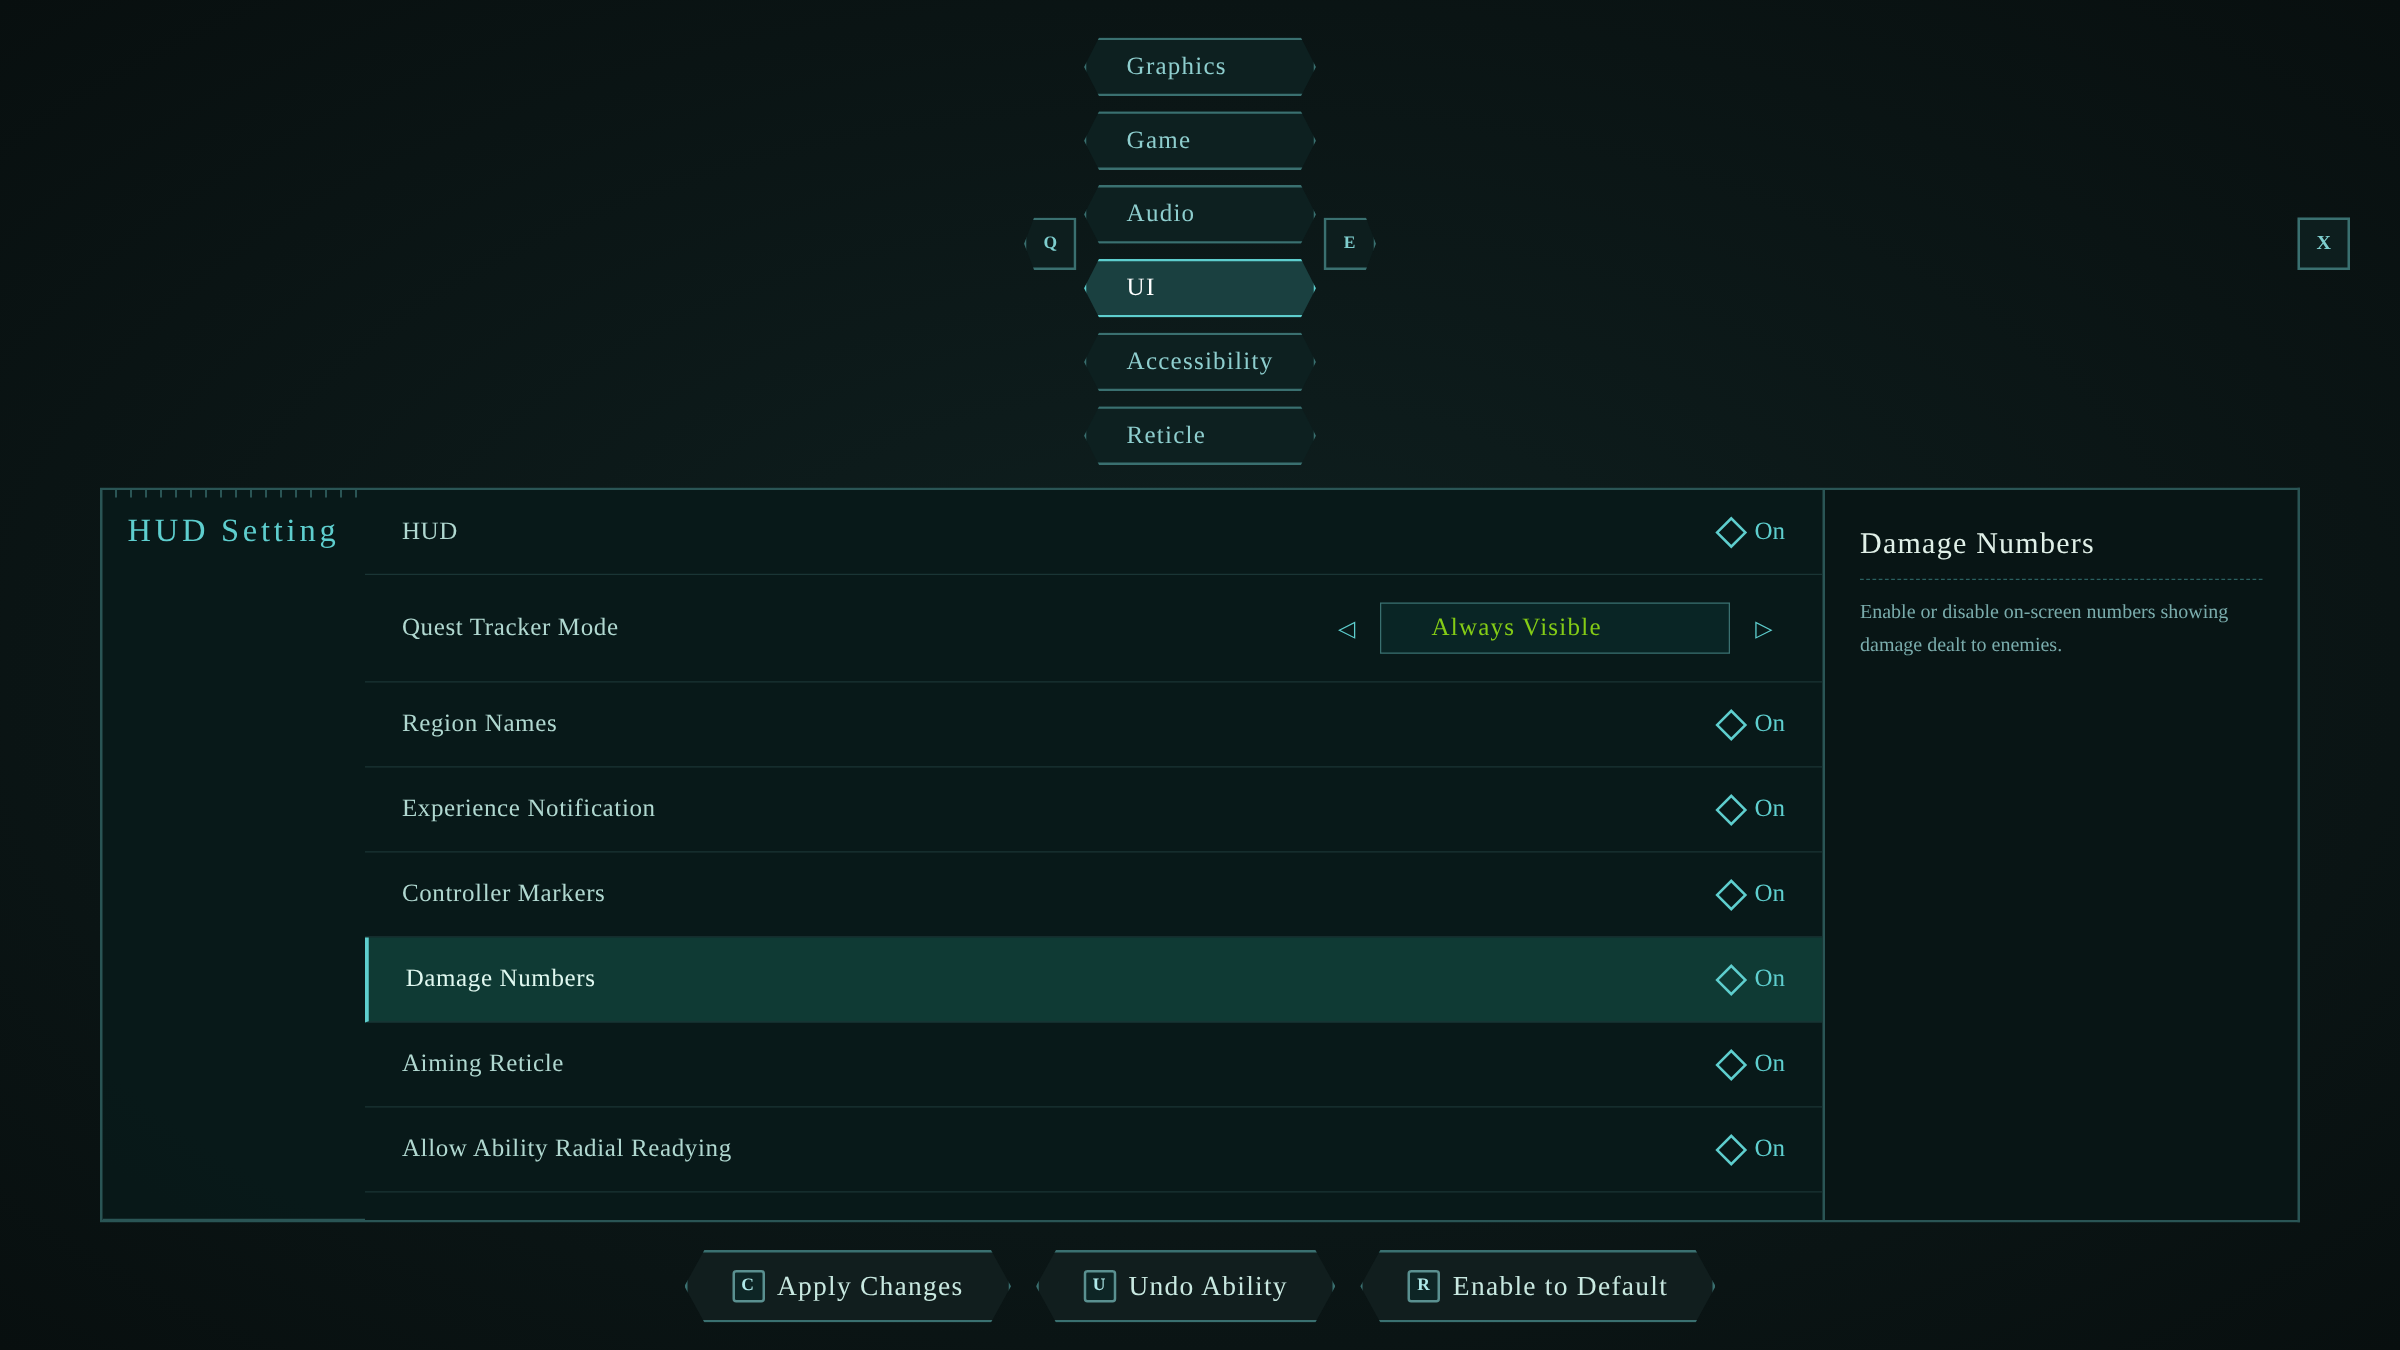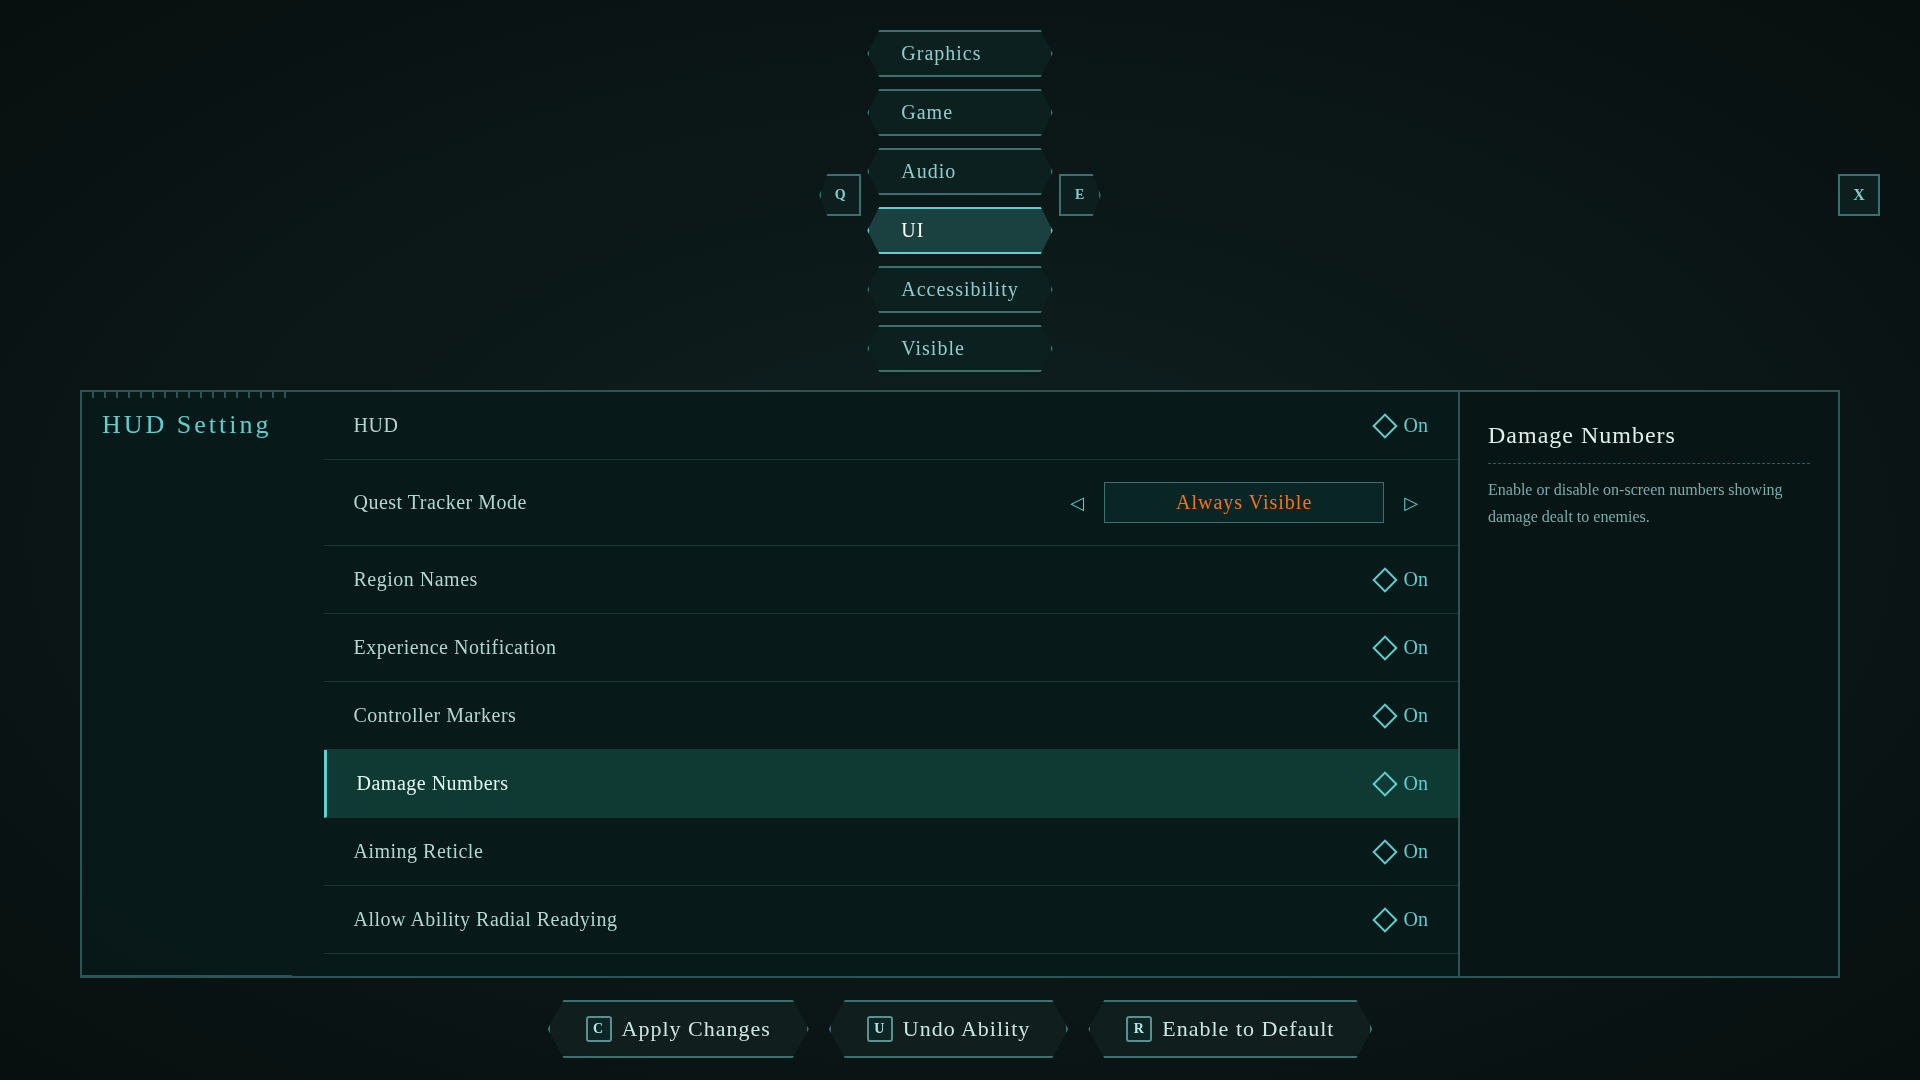--- a/index.html
+++ b/index.html
@@ -138,21 +138,20 @@
         transparent 10px,
         #2a5555 10px,
         #2a5555 12px
       );
     }
 
     .settings-list {
       flex: 1;
       overflow-y: auto;
       overflow-x: hidden;
-      margin-left: 32px;
     }
 
     .settings-list::-webkit-scrollbar {
       width: 8px;
     }
     .settings-list::-webkit-scrollbar-track {
       background: #0d1a1a;
     }
     .settings-list::-webkit-scrollbar-thumb {
       background: #2a5555;
@@ -208,23 +207,23 @@
       cursor: pointer;
       padding: 4px 10px;
       user-select: none;
     }
 
     .selector-value {
       border: 1px solid #3a7070;
       background: rgba(10, 40, 40, 0.8);
       padding: 8px 40px;
       font-size: 20px;
-      color: #f97316;
+      color: #84cc16;
       min-width: 280px;
-      text-align: center;
+      text-align: left;
       letter-spacing: 1px;
     }
 
     
     .right-panel {
       width: 380px;
       border: 2px solid #2a5555;
       border-left: none;
       background: rgba(8, 22, 22, 0.97);
       padding: 30px 28px;
@@ -295,21 +294,21 @@
     <div class="nav-side-btn">
       <span>Q</span>
     </div>
 
     <div id="nav-tabs">
         <div class="nav-tab">Graphics</div>
         <div class="nav-tab">Game</div>
         <div class="nav-tab">Audio</div>
         <div class="nav-tab active">UI</div>
         <div class="nav-tab">Accessibility</div>
-        <div class="nav-tab">Visible</div>
+        <div class="nav-tab">Reticle</div>
       </div>
 
     <div class="nav-side-btn right">
       <span>E</span>
     </div>
 
     <div class="nav-x-btn">
       <span>X</span>
     </div>
   </nav>

